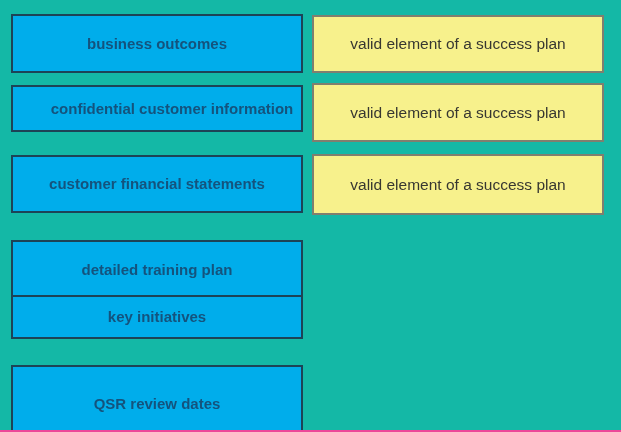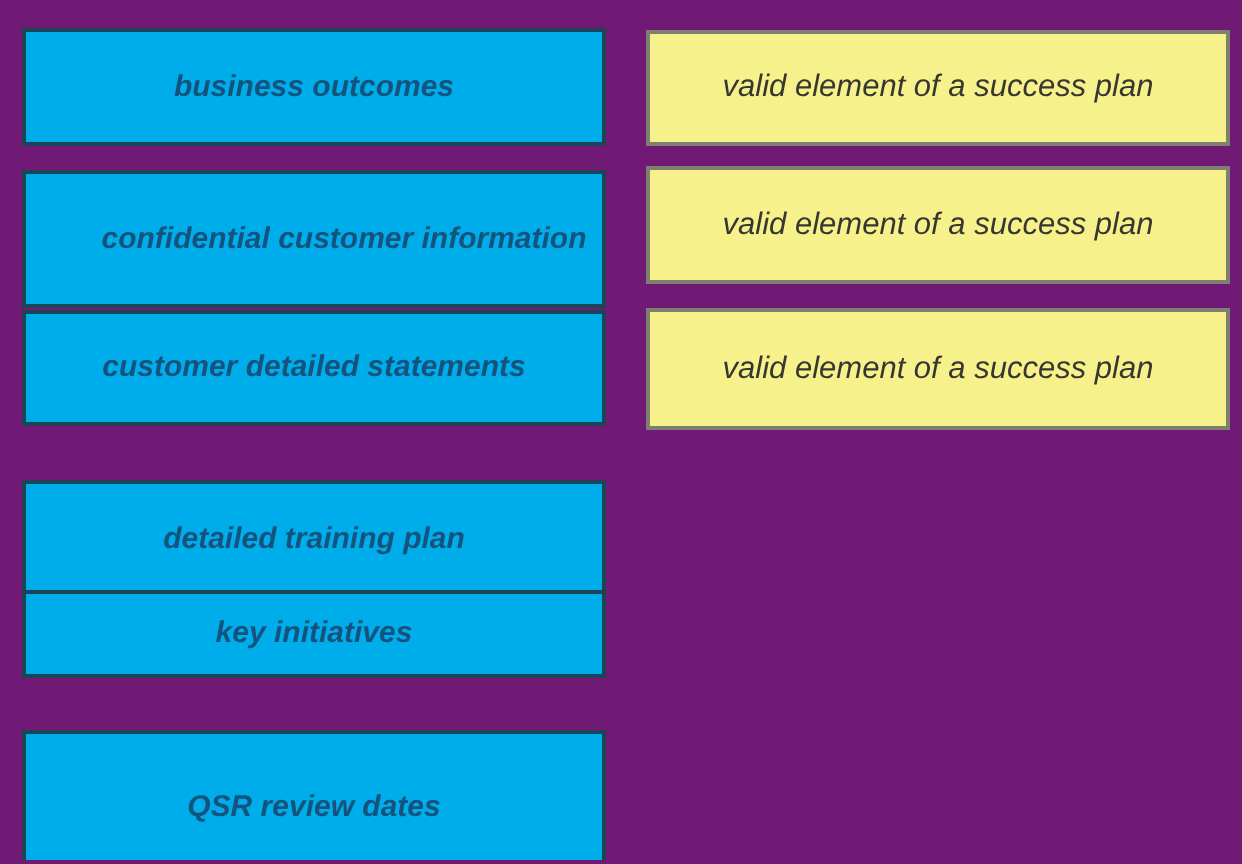--- a/index.html
+++ b/index.html
@@ -4,26 +4,25 @@
 <style>
   html, body {
     margin: 0;
     padding: 0;
     background: #ffffff;
   }
   .page {
     position: relative;
     width: 621px;
     height: 432px;
-    background: #701a75;
-    border-bottom: 2px solid #701a75;
+    background: #14b8a6;
+    border-bottom: 2px solid #ec4899;
     box-sizing: border-box;
     font-family: "Liberation Sans", sans-serif;
     overflow: hidden;
-    font-style: italic;
   }
   .box {
     position: absolute;
     box-sizing: border-box;
     width: 292px;
     display: flex;
     align-items: center;
     justify-content: center;
     text-align: center;
     line-height: 1.15;
@@ -31,48 +30,48 @@
   }
   .box.source {
     left: 11px;
     background: var(--source-fill, #00adeb);
     border: 2px solid var(--source-border, #1d4356);
     color: var(--source-text, #14537d);
     font-size: 15px;
     font-weight: 700;
   }
   .box.target {
-    left: 323px;
+    left: 312px;
     background: var(--target-fill, #f7f18c);
     border: 2px solid var(--target-border, #7f7f6f);
     color: var(--target-text, #373731);
     font-size: 15.5px;
     font-weight: 400;
   }
   
   .src-1 { top: 14px;  height: 59px; }
-  .src-2 { top: 85px;  height: 69px; padding-left: 30px; }
+  .src-2 { top: 85px;  height: 47px; padding-left: 30px; }
   .src-3 { top: 155px; height: 58px; }
   .src-4 { top: 240px; height: 59px; }
   .src-5 { top: 295px; height: 44px; }
   .src-6 { top: 365px; height: 78px; }
   .tgt-1 { top: 15px;  height: 58px; }
   .tgt-2 { top: 83px;  height: 59px; }
   .tgt-3 { top: 154px; height: 61px; }
 </style>
 </head>
 <body>
 
 <div class="page">
 
   <div class="box source src-1">business outcomes</div>
 
   <div class="box source src-2">confidential customer information</div>
 
-  <div class="box source src-3">customer detailed statements</div>
+  <div class="box source src-3">customer financial statements</div>
 
   <div class="box source src-4">detailed training plan</div>
 
   <div class="box source src-5">key initiatives</div>
 
   <div class="box source src-6">QSR review dates</div>
 
   <div class="box target tgt-1">valid element of a success plan</div>
 
   <div class="box target tgt-2">valid element of a success plan</div>

